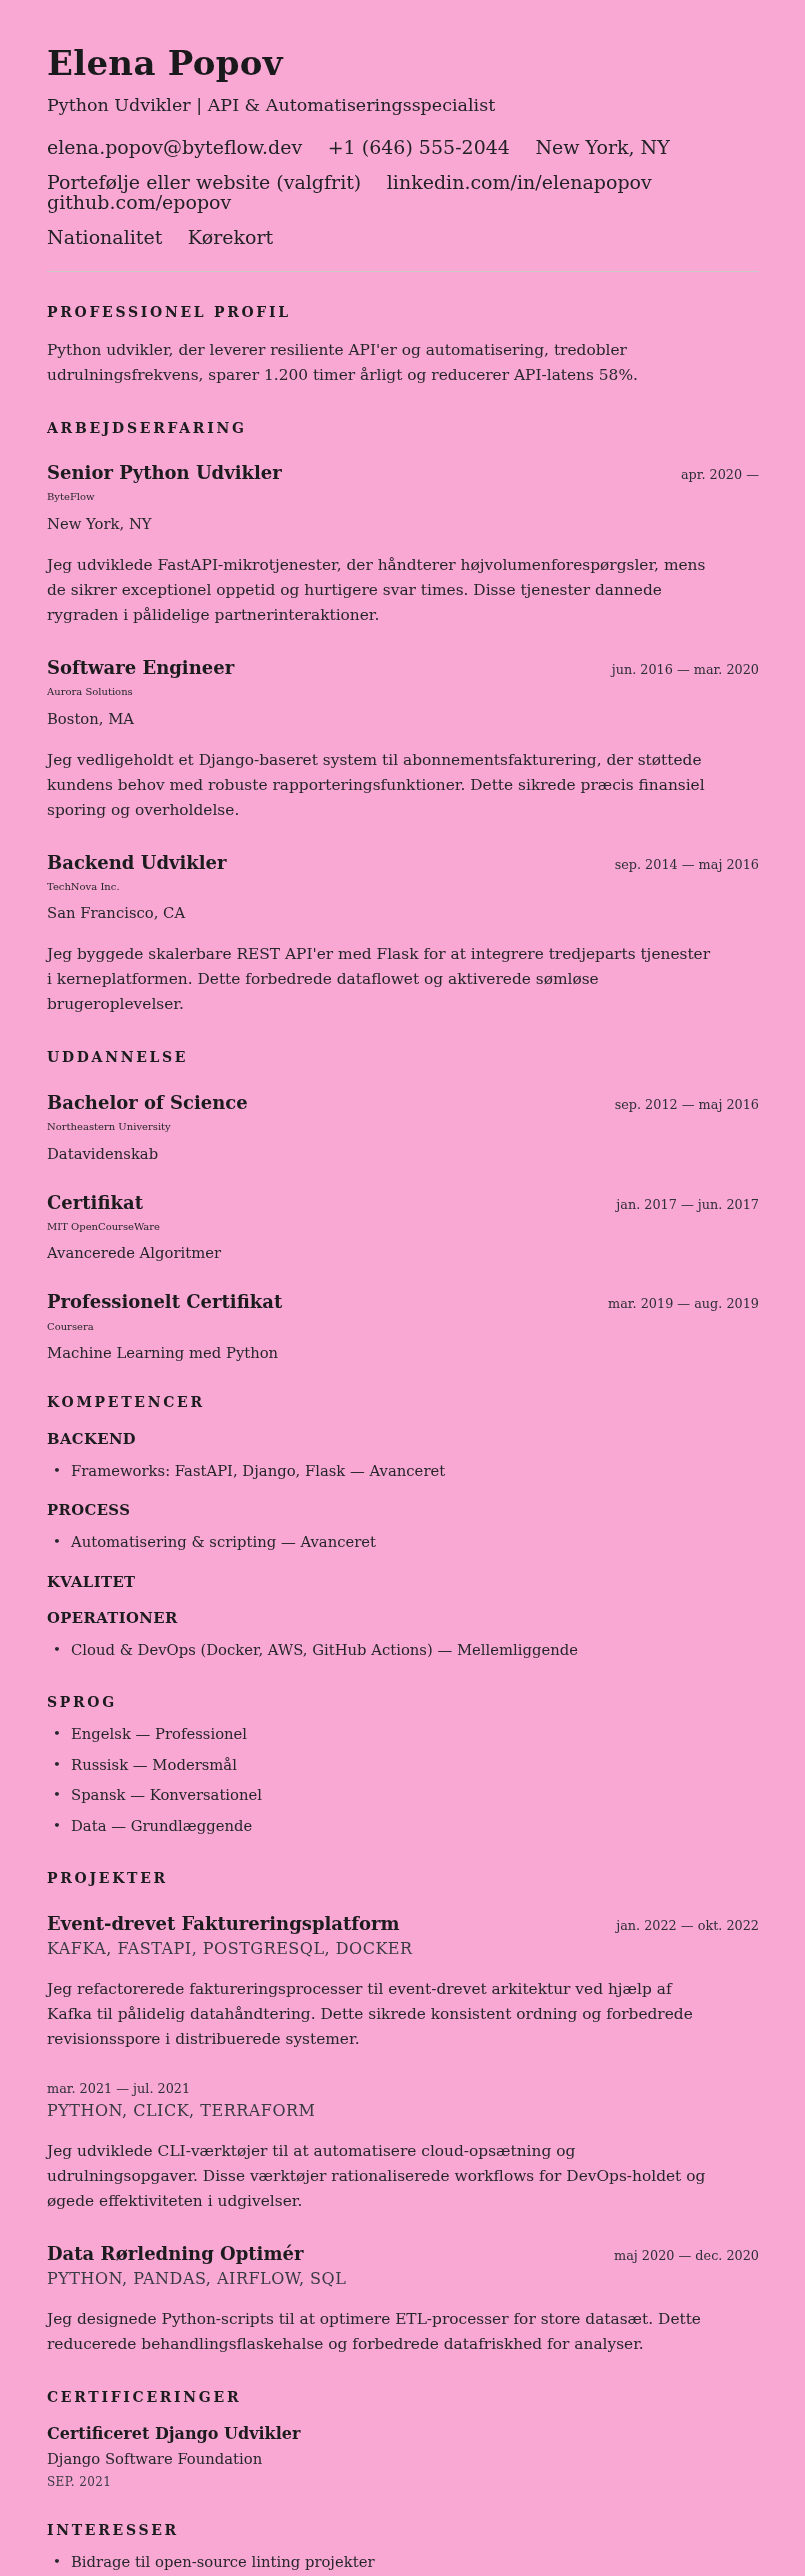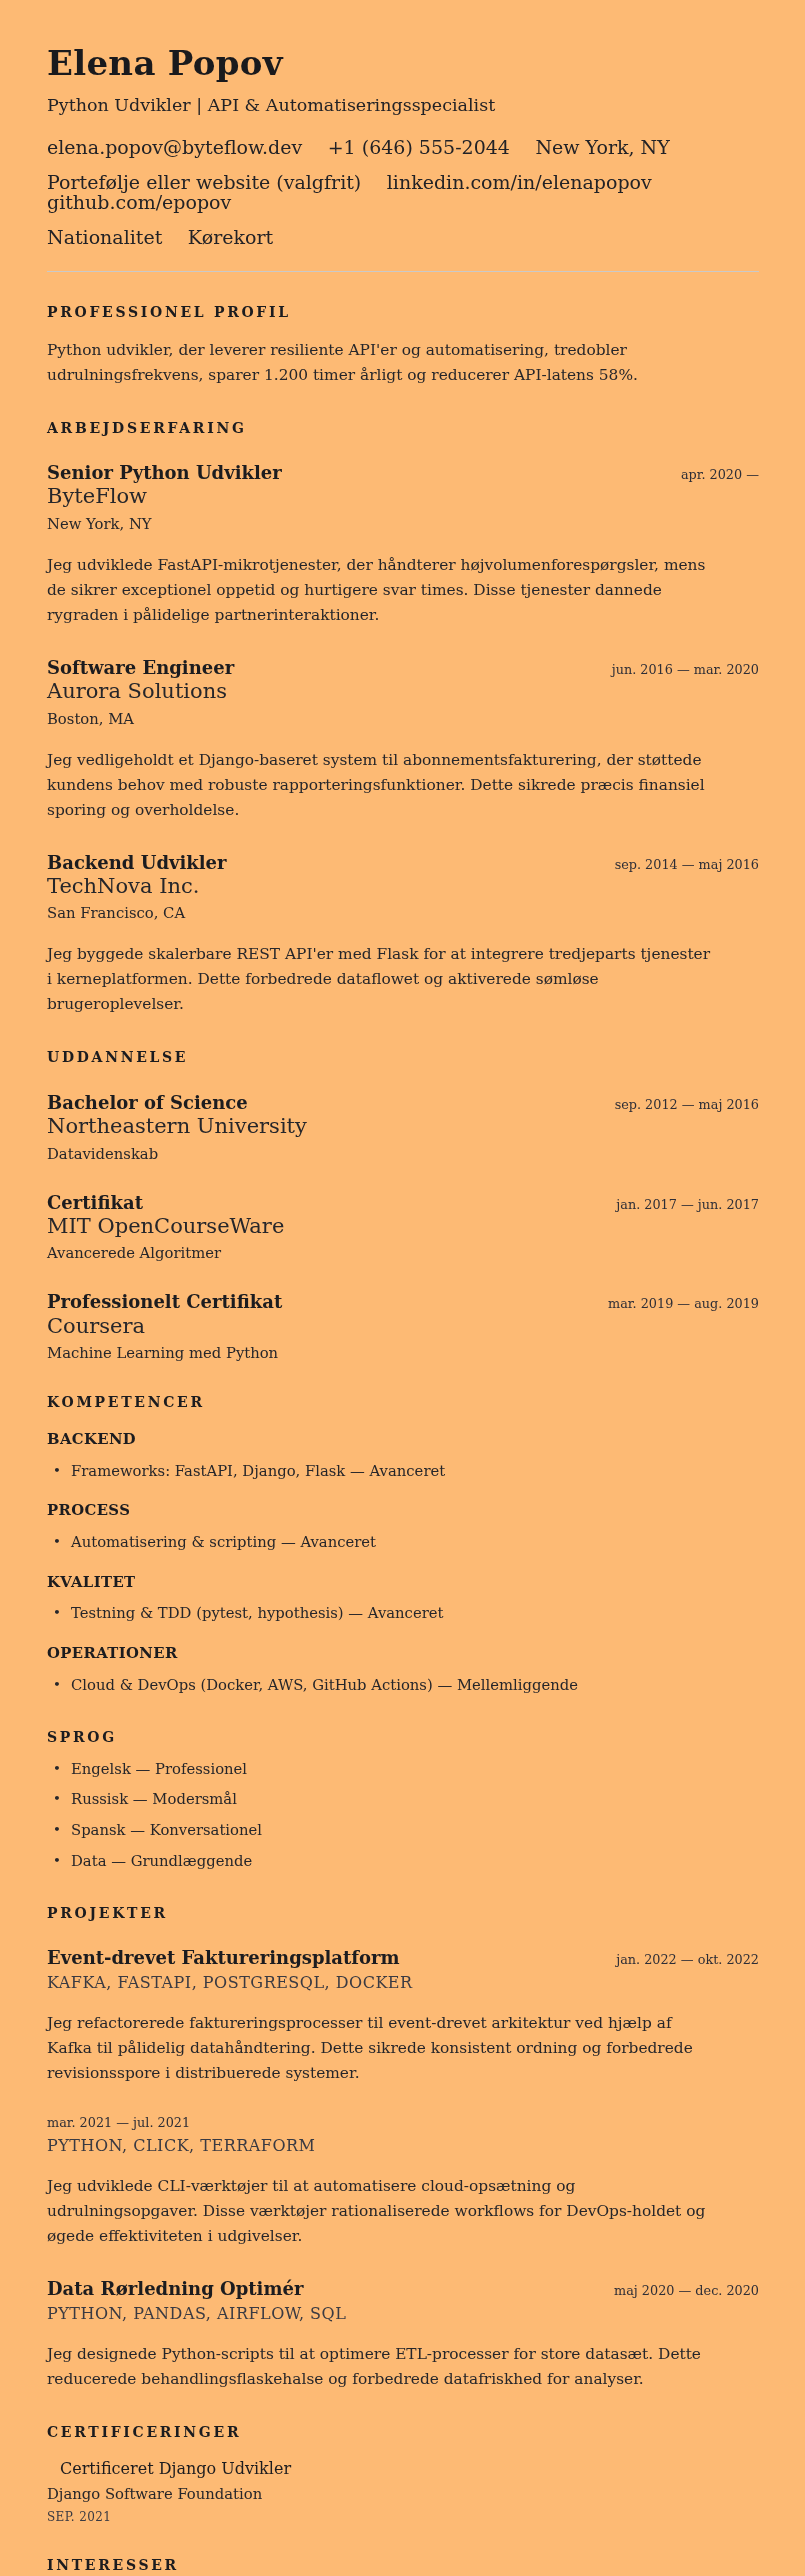--- a/index.html
+++ b/index.html
@@ -1,20 +1,20 @@
 <!DOCTYPE html>
 <html lang="da" style="font-size:10.7px"><head>
 <meta charset="utf-8">
 <style>
   html, body { margin: 0; padding: 0; background: #ffffff; }
   .page {
     width: 806px;
     height: 2576px;
     overflow: hidden;
-    background: #fdba74;
+    background: #f9a8d4;
     color: #202024;
     font-family: "DejaVu Serif", "Liberation Serif", serif;
     box-sizing: border-box;
     padding: 43px 47px 0 47px;
   }
   
   .name {
     font-size: 34px;
     font-weight: 700;
     line-height: 1.2;
@@ -73,21 +73,21 @@
     color: #1c1c1f;
   }
   .entry-date {
     font-size: 12.8px;
     line-height: 17.5px;
     color: #2e2e36;
     white-space: nowrap;
   }
   .entry-sub {
     margin-top: 3.4px;
-    font-size: 21px;
+    font-size: 10px;
     line-height: 19px;
     color: #26262a;
   }
   .entry-sub2 {
     margin-top: 7.4px;
     font-size: 14.8px;
     line-height: 19px;
     color: #26262a;
   }
   .entry-desc {
@@ -131,24 +131,23 @@
     position: absolute;
     left: 6px;
     top: 0;
     font-size: 13.4px;
     color: #26262a;
   }
   
   .cert-title {
     margin-top: 17.5px;
     font-size: 16px;
-    font-weight: 400;
+    font-weight: 700;
     line-height: 20px;
     color: #1c1c1f;
-    margin-left: 13px;
   }
   .cert-issuer {
     margin-top: 5.4px;
     font-size: 14.8px;
     line-height: 19px;
     color: #26262a;
   }
   .cert-date {
     margin-top: 6.7px;
     font-size: 12px;
@@ -264,23 +263,20 @@
       </ul>
     </div>
     <div class="skill-group">
       <div class="skill-group-name">PROCESS</div>
       <ul class="blist">
         <li>Automatisering &amp; scripting — Avanceret</li>
       </ul>
     </div>
     <div class="skill-group">
       <div class="skill-group-name">KVALITET</div>
-      <ul class="blist">
-        <li>Testning &amp; TDD (pytest, hypothesis) — Avanceret</li>
-      </ul>
     </div>
     <div class="skill-group">
       <div class="skill-group-name">OPERATIONER</div>
       <ul class="blist">
         <li>Cloud &amp; DevOps (Docker, AWS, GitHub Actions) — Mellemliggende</li>
       </ul>
     </div>
   </div>
 
   <div class="section">

